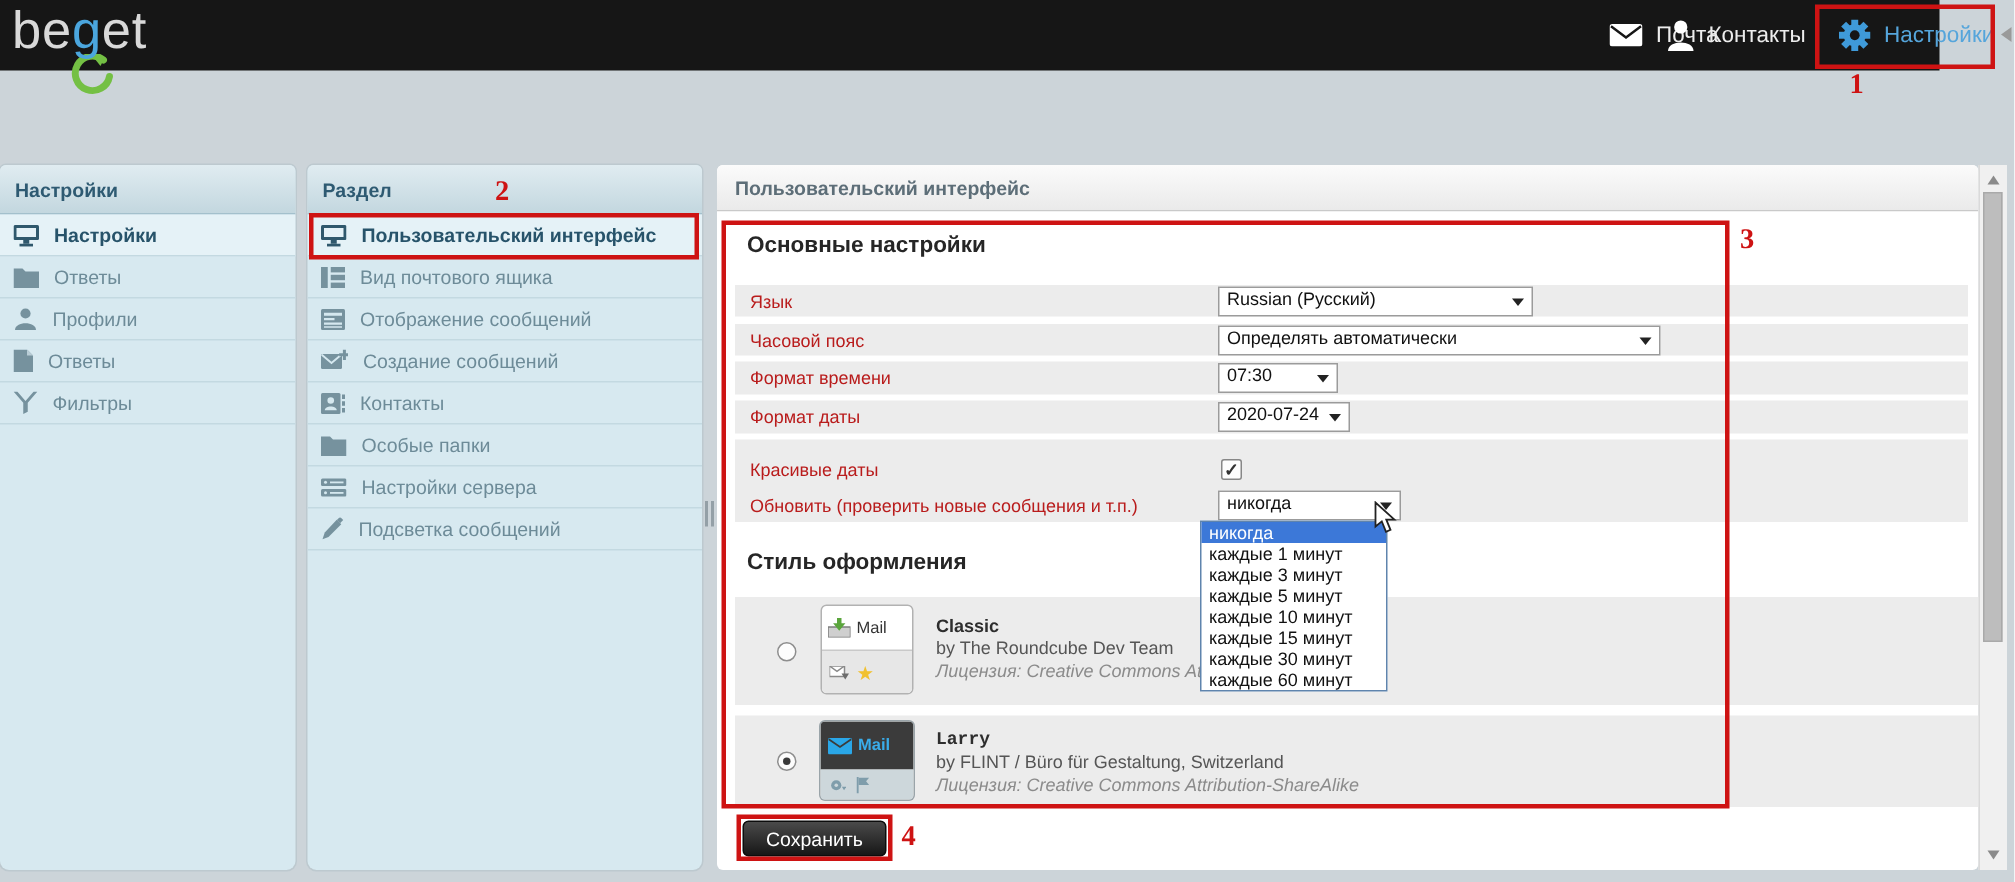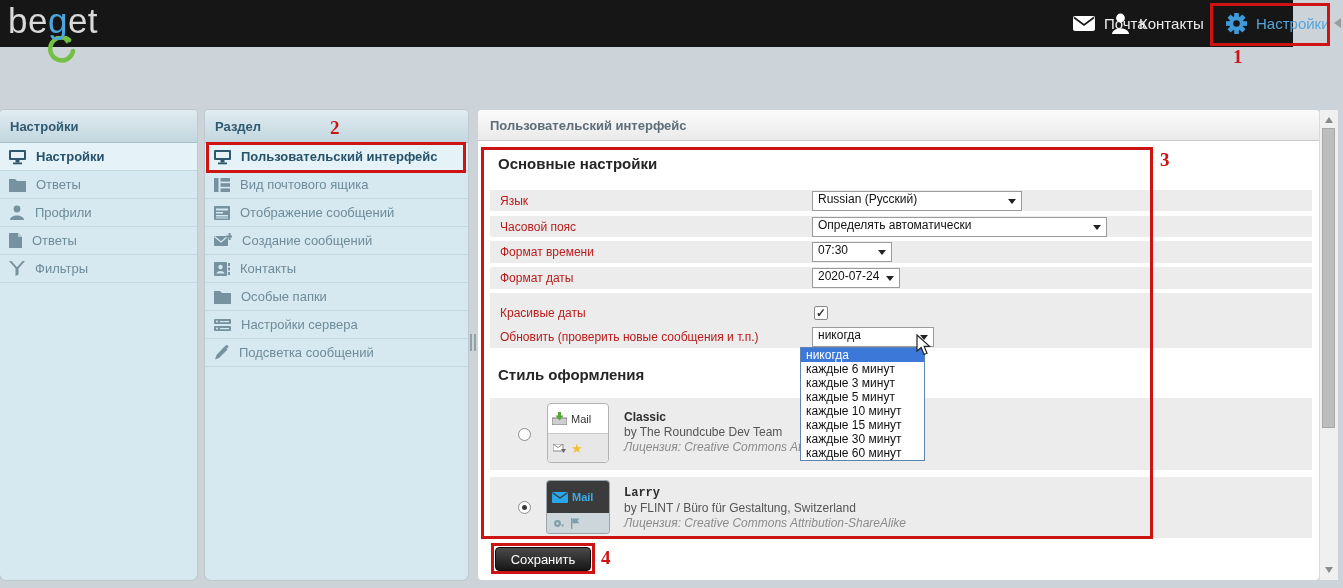--- a/index.html
+++ b/index.html
@@ -51,21 +51,21 @@
                border-left:4px solid transparent;border-right:4px solid transparent;border-top:5px solid #222;}
   .checkbox{position:absolute;left:324px;top:50%;transform:translateY(-50%);width:14px;height:14px;
             background:#fdfdfd;border:1px solid #878787;border-radius:2px;box-sizing:border-box;
             font-size:12px;font-weight:bold;color:#333;line-height:12px;text-align:center;}
   
   .dd-list{position:absolute;left:322px;top:237px;width:125px;background:#fff;
            border:1px solid #5f84ad;z-index:40;box-sizing:border-box;}
   .dd-opt{height:14px;line-height:14px;font-size:12px;padding-left:5px;color:#111;white-space:nowrap;cursor:default;}
   .dd-opt.sel{background:#3c78d8;color:#fff;}
   
-  .skinrow{position:absolute;left:12px;width:822px;background:#ececec;}
+  .skinrow{position:absolute;left:12px;width:822px;background:#ececec;padding-left:12px;}
   .classic{top:288px;height:72px;}
   .larry{top:367px;height:61px;}
   .radio{position:absolute;left:28px;width:13px;height:13px;border:1px solid #8e8e8e;border-radius:50%;
          background:#fdfdfd;box-sizing:border-box;}
   .radio.on::after{content:"";position:absolute;left:3px;top:3px;width:5px;height:5px;border-radius:50%;background:#3a3a3a;}
   .cthumb{position:absolute;left:57px;top:5px;width:62px;height:60px;background:#fff;
           border:1px solid #b2b2b2;border-radius:4px;box-sizing:border-box;overflow:hidden;}
   .cthumb .cell1{height:29px;display:flex;align-items:center;gap:4px;padding-left:4px;border-bottom:1px solid #c9c9c9;
                  font-size:11px;color:#333;}
   .cthumb .cell2{height:29px;background:#e7e7e7;display:flex;align-items:center;gap:5px;padding-left:5px;}
@@ -303,21 +303,21 @@
     <div class="frow fr6">
       <span class="flabel">Обновить (проверить новые сообщения и т.п.)</span>
       <div class="select" style="width:122px;">
         <span>никогда</span>
           <i class="arr"></i>
       </div>
     </div>
 
     <div class="dd-list">
       <div class="dd-opt sel">никогда</div>
-      <div class="dd-opt">каждые 6 минут</div>
+      <div class="dd-opt">каждые 1 минут</div>
       <div class="dd-opt">каждые 3 минут</div>
       <div class="dd-opt">каждые 5 минут</div>
       <div class="dd-opt">каждые 10 минут</div>
       <div class="dd-opt">каждые 15 минут</div>
       <div class="dd-opt">каждые 30 минут</div>
       <div class="dd-opt">каждые 60 минут</div>
     </div>
 
     <div class="h2">Стиль оформления</div>
 

